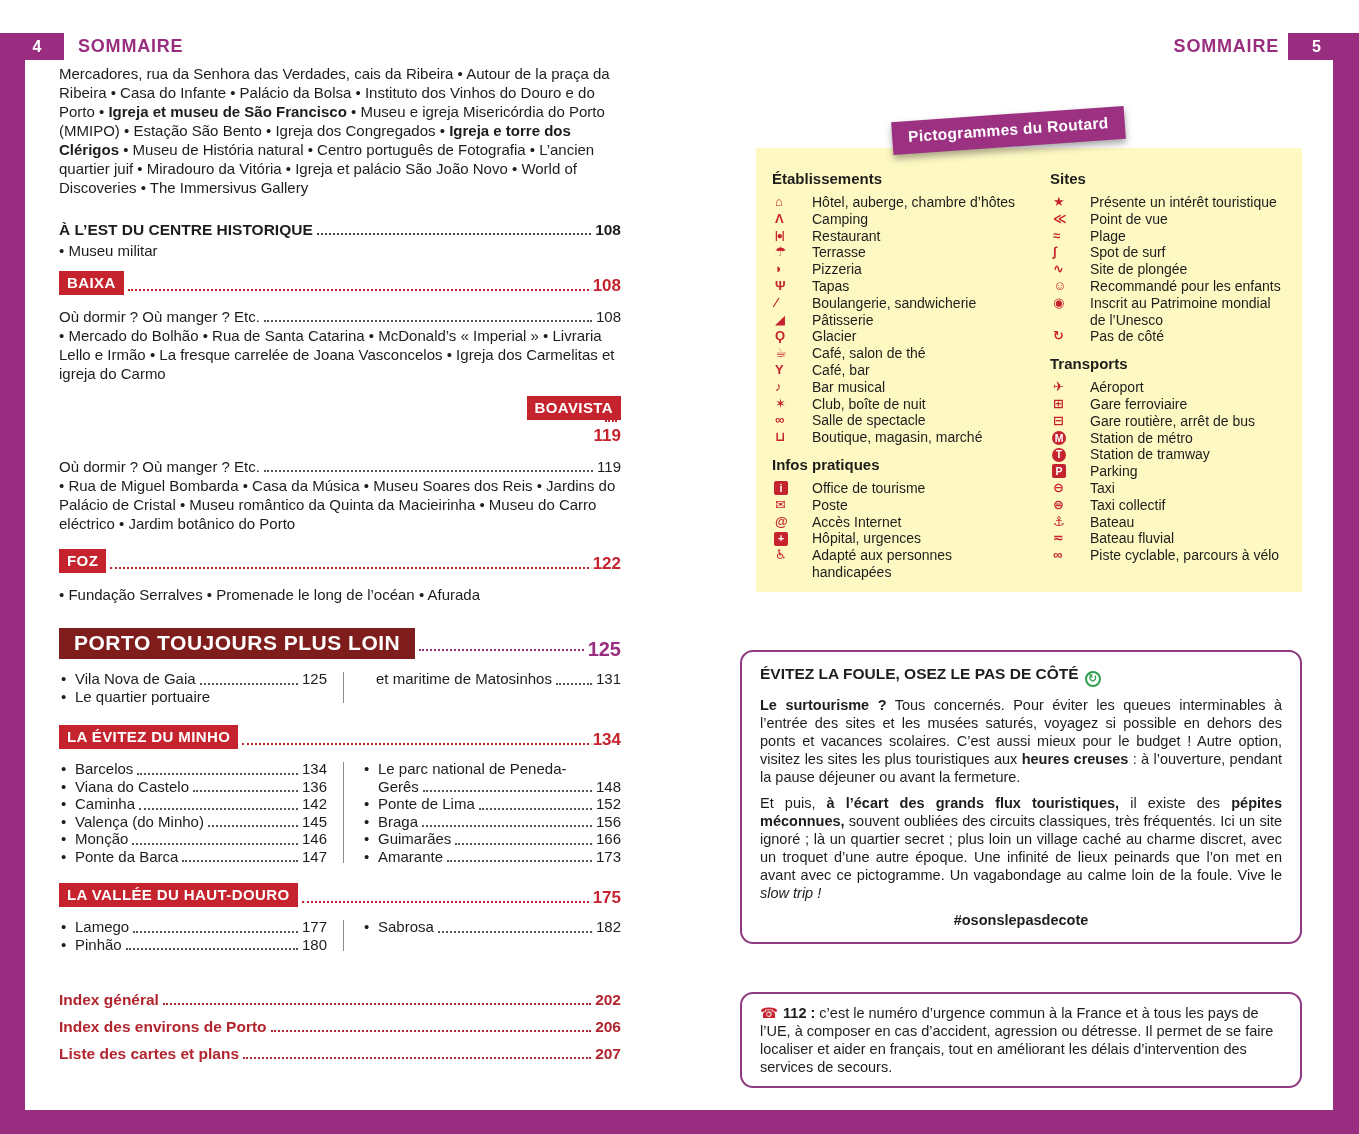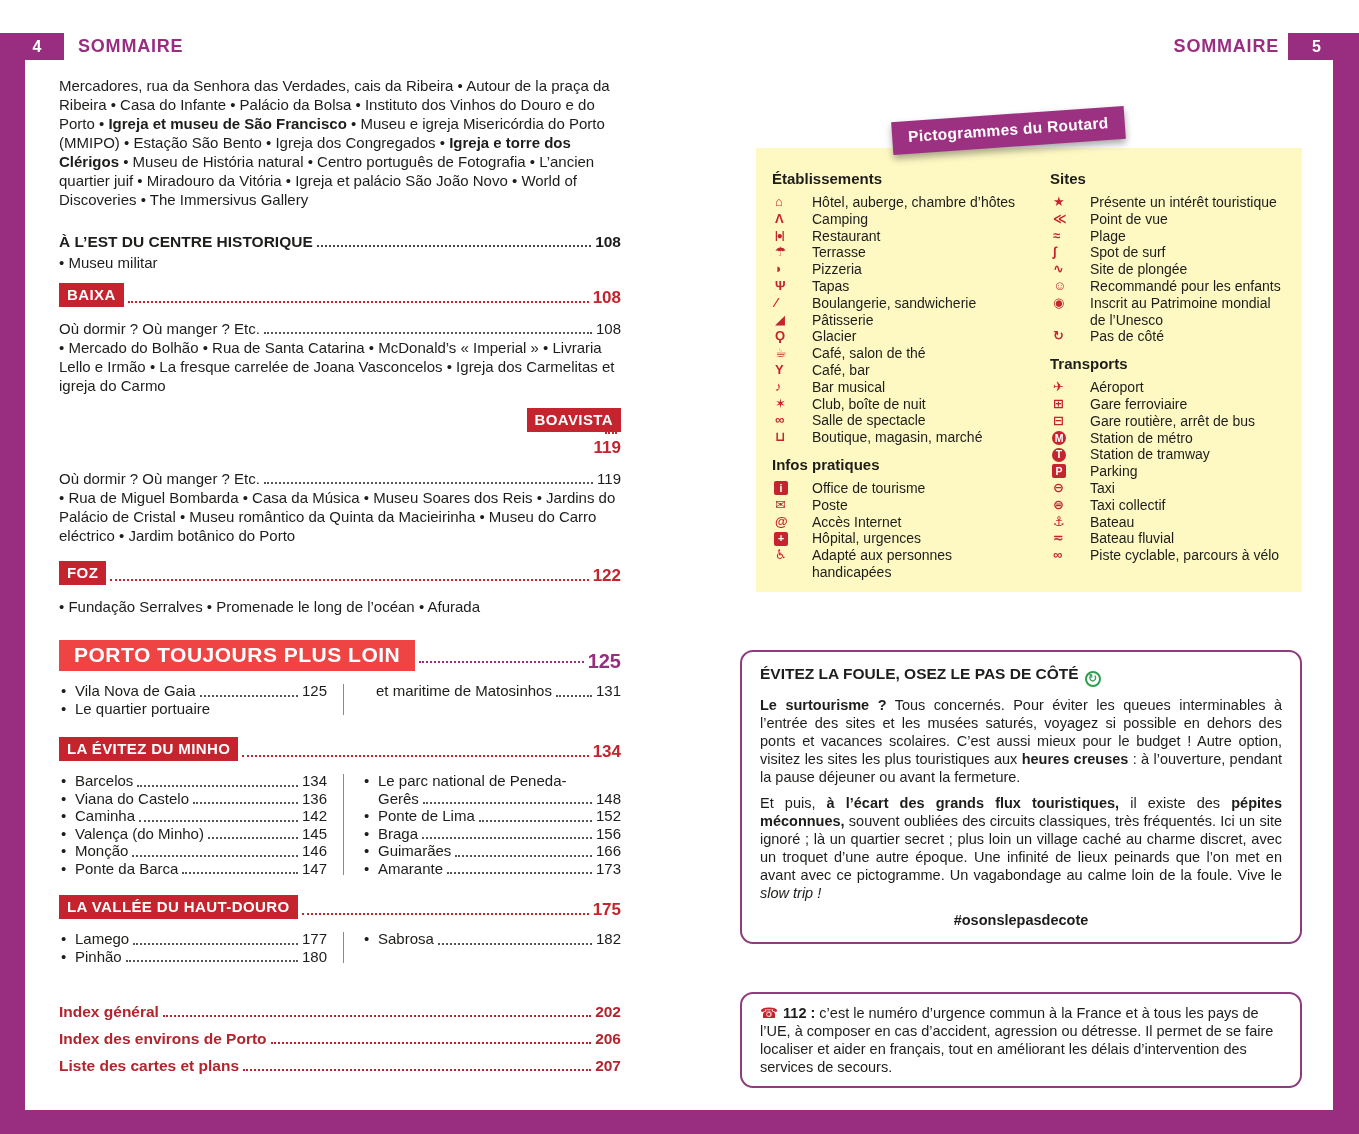--- a/index.html
+++ b/index.html
@@ -15,21 +15,21 @@
   .bottom-bar{position:absolute;left:0;right:0;bottom:0;height:24px;background:#992e80;}
   .page-tab{position:absolute;top:33px;height:27px;background:#992e80;color:#fff;
     font-weight:bold;font-size:16px;display:flex;align-items:center;justify-content:center;}
   .tab-left{left:0;width:64px;padding-left:10px;box-sizing:border-box;}
   .tab-right{right:0;width:71px;padding-right:14px;box-sizing:border-box;}
   .hdr-title{position:absolute;top:36px;color:#992e80;font-weight:bold;font-size:18px;letter-spacing:.8px;}
   .hdr-left{left:78px;}
   .hdr-right{right:80px;}
 
   
-  .page-left{position:absolute;left:59px;top:76px;width:562px;font-size:15px;line-height:19px;}
+  .page-left{position:absolute;left:59px;top:64px;width:562px;font-size:15px;line-height:19px;}
   .intro{margin:0;}
   .b{font-weight:bold;}
   .i{font-style:italic;}
 
   .toc-line{display:flex;align-items:flex-end;}
   .toc-line .lbl{white-space:nowrap;}
   .dots{flex:1;border-bottom:2px dotted #444;margin:0 4px 4px 4px;min-width:12px;}
   .pg{white-space:nowrap;}
 
   .est-line{margin-top:23px;font-weight:bold;font-size:15.5px;}
@@ -40,21 +40,21 @@
   .sec-line .pg{color:#c5232d;font-weight:bold;font-size:17px;}
   .redbox{background:#c5232d;color:#fff;font-weight:bold;font-size:15px;
     padding:2px 8px 3px 8px;letter-spacing:.4px;}
   .plain-line{margin-top:12px;justify-content:flex-end;}
   .plain-line .dots{border-color:#555;}
   .items{margin:0 0 0 0;}
 
   .loin-line{margin-top:24px;}
   .loin-line .dots{border-color:#992e80;margin-bottom:8px;}
   .loin-line .pg{color:#992e80;font-weight:bold;font-size:20px;}
-  .purplebox{background:#ef4444;color:#fff;font-weight:bold;font-size:21px;
+  .purplebox{background:#7f1d1d;color:#fff;font-weight:bold;font-size:21px;
     padding:5px 15px 7px 15px;letter-spacing:.5px;}
 
   .twocol{display:flex;margin-top:11px;}
   .twocol .colL{width:268px;}
   .twocol .divider{width:1px;background:#8a8a8a;margin:2px 18px 2px 16px;}
   .twocol .colR{flex:1;}
   .col-entry{display:flex;align-items:flex-end;line-height:17.5px;}
   .col-entry .blt{width:14px;text-align:left;padding-left:2px;}
   .col-entry .dots{border-color:#555;margin-bottom:3px;}
   .col-entry .cont{padding-left:14px;}

